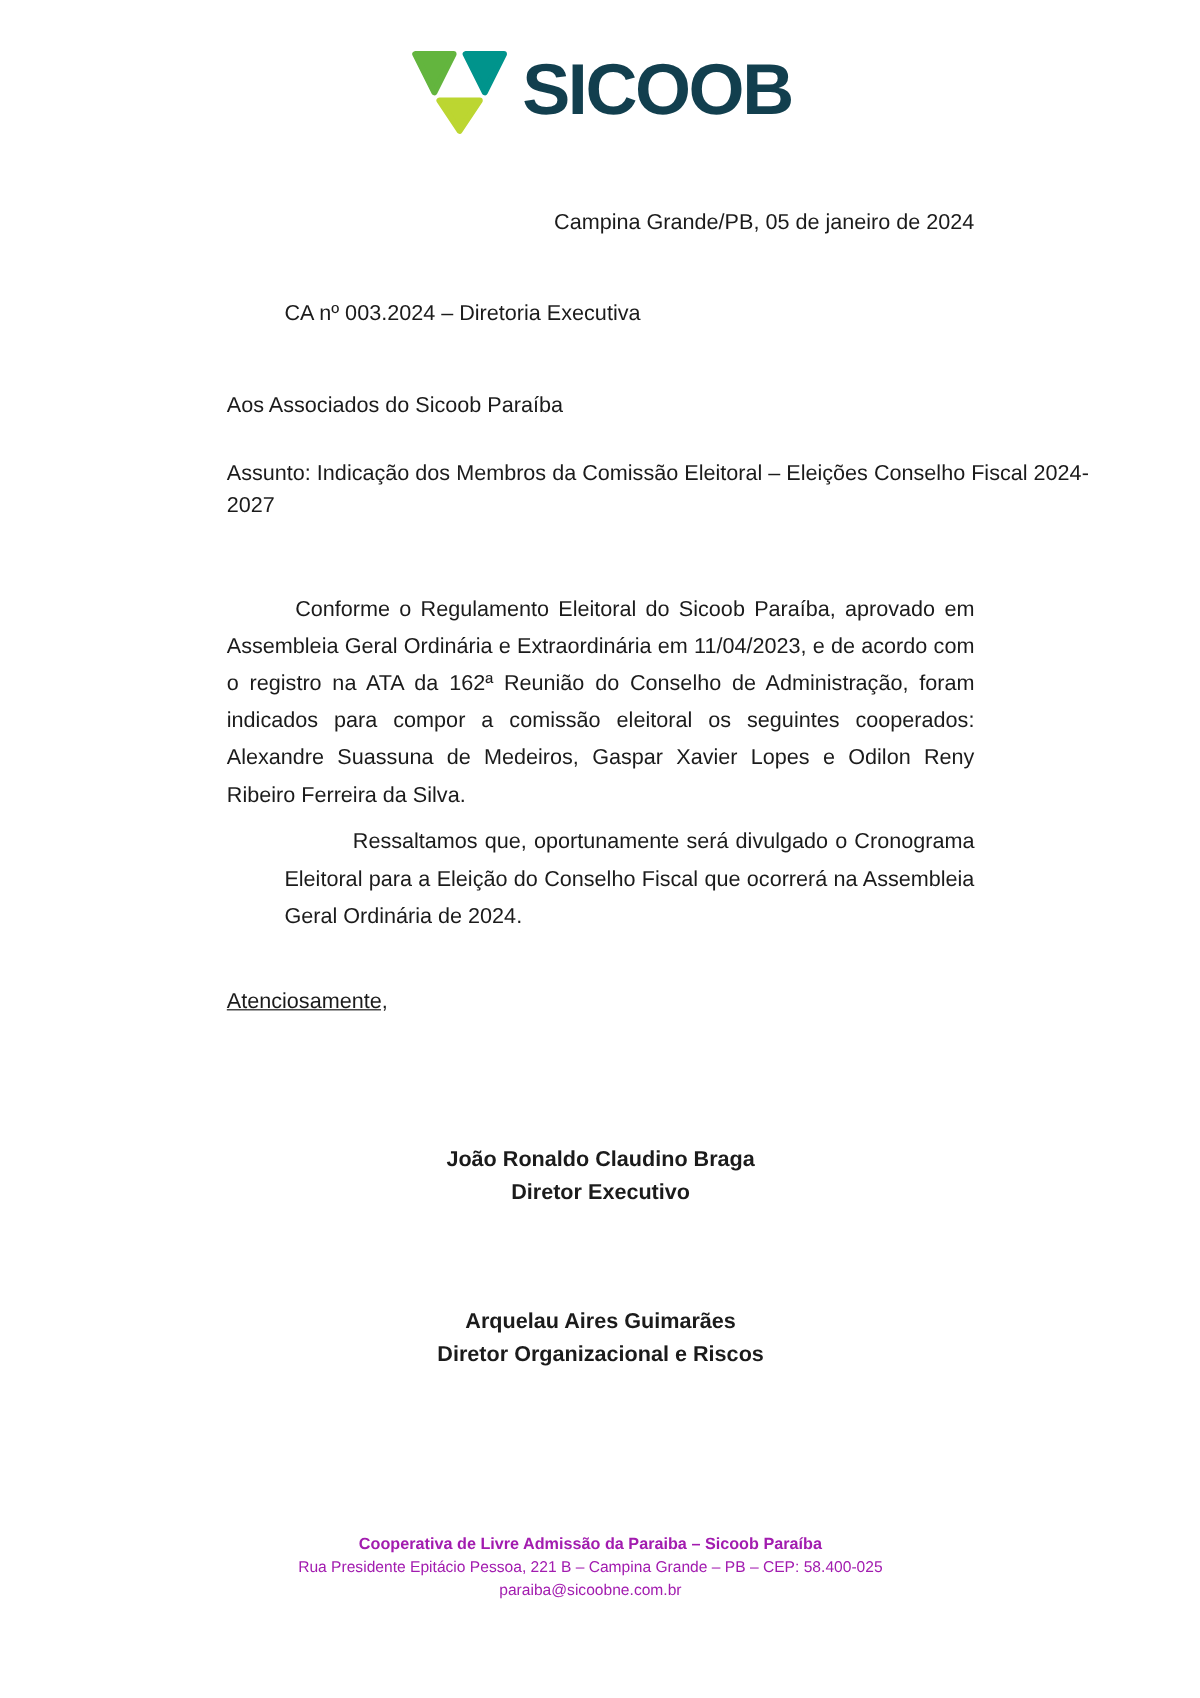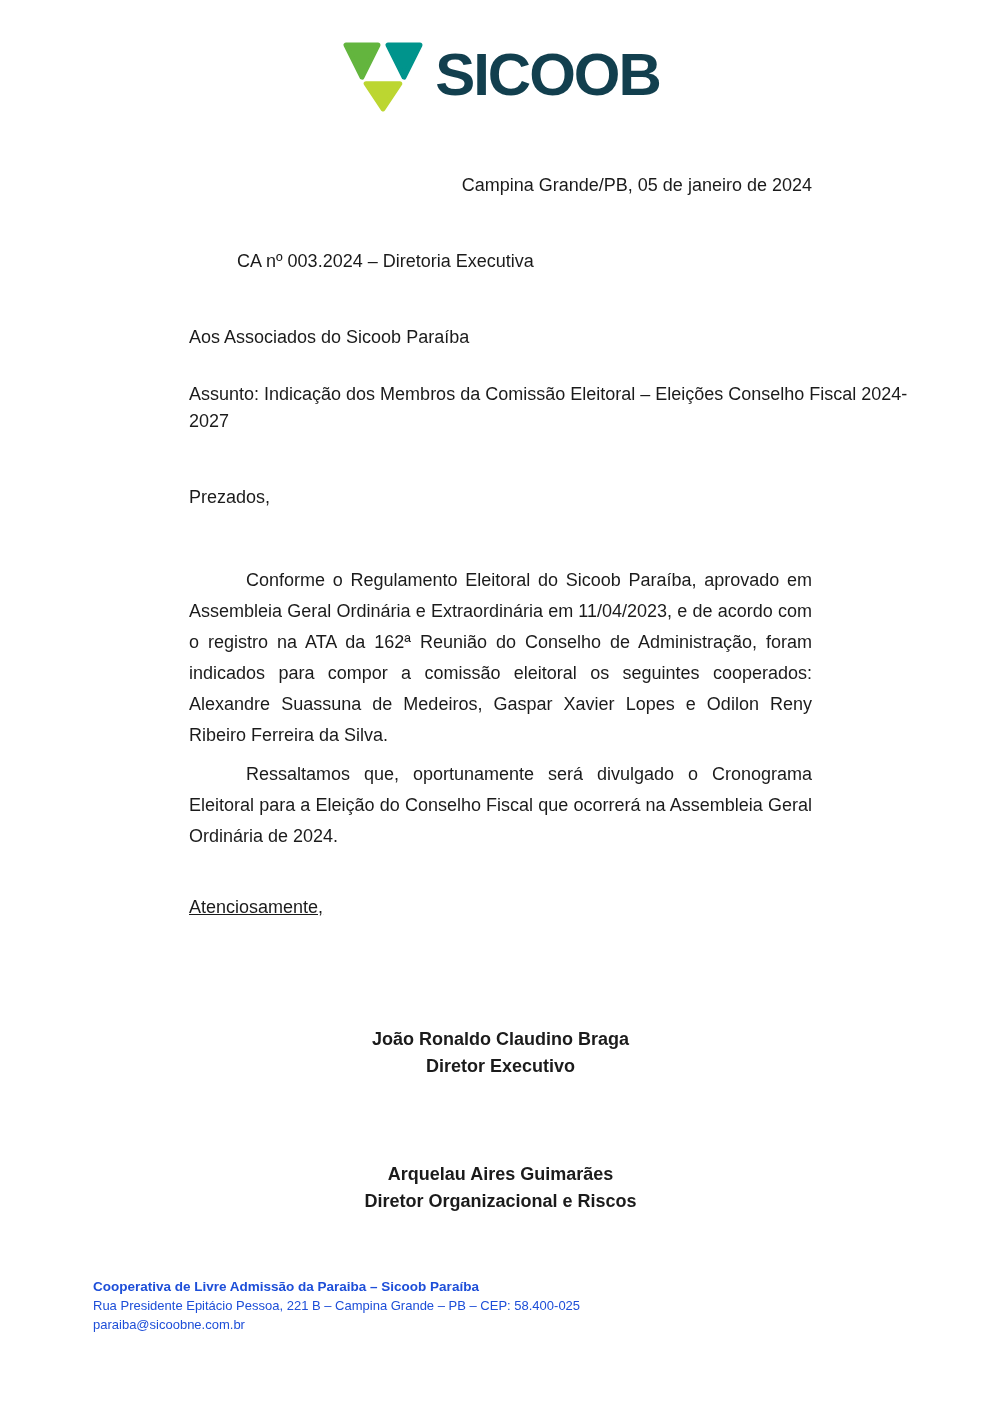--- a/index.html
+++ b/index.html
@@ -50,39 +50,40 @@
   .subject      { margin-top: 33px; }
   .subject .s-line { line-height: 27px; white-space: nowrap; }
   .salutation   { margin-top: 51px; line-height: 22px; }
   p.body-par {
     margin: 0;
     text-align: justify;
     text-indent: 57px;
     line-height: 31px;
   }
   p.body-par.first  { margin-top: 57px; }
-  p.body-par.second { margin-top: 8px; }
+  p.body-par.second { margin-top: 8px; margin-left: 48px; }
   .closing { margin-top: 44px; line-height: 22px; text-decoration: underline; }
   
   .signature {
     text-align: center;
     font-weight: bold;
     line-height: 27px;
   }
   .signature.sig-1 { margin-top: 108px; }
   .signature.sig-2 { margin-top: 81px; }
   
   .page-footer {
     position: absolute;
     top: 1277px;
     left: 0;
     right: 16px;
+    text-align: center;
     font-size: 13px;
     line-height: 19px;
-    color: #1d4ed8;
+    color: #a21caf;
   }
   .page-footer .f-bold { font-weight: bold; font-size: 13.5px; }
 </style>
 </head>
 <body>
 
 <div class="page">
 
   <header class="logo-row">
     <svg width="84" height="74" viewBox="0 0 100 88" xmlns="http://www.w3.org/2000/svg" aria-hidden="true">
@@ -97,21 +98,20 @@
 
   <div class="ref-line">CA nº 003.2024 – Diretoria Executiva</div>
 
   <div class="recipient">Aos Associados do Sicoob Paraíba</div>
 
   <div class="subject">
     <div class="s-line">Assunto: Indicação dos Membros da Comissão Eleitoral – Eleições Conselho Fiscal 2024-</div>
     <div class="s-line">2027</div>
   </div>
 
-  <div class="salutation">Prezados,</div>
 
   <p class="body-par first">Conforme o Regulamento Eleitoral do Sicoob Paraíba, aprovado em Assembleia Geral Ordinária e Extraordinária em 11/04/2023, e de acordo com o registro na ATA da 162ª Reunião do Conselho de Administração, foram indicados para compor a comissão eleitoral os seguintes cooperados: Alexandre Suassuna de Medeiros, Gaspar Xavier Lopes e Odilon Reny Ribeiro Ferreira da Silva.</p>
 
   <p class="body-par second">Ressaltamos que, oportunamente será divulgado o Cronograma Eleitoral para a Eleição do Conselho Fiscal que ocorrerá na Assembleia Geral Ordinária de 2024.</p>
 
   <div class="closing">Atenciosamente,</div>
 
   <div class="signature sig-1">
     <div>João Ronaldo Claudino Braga</div>
     <div>Diretor Executivo</div>

